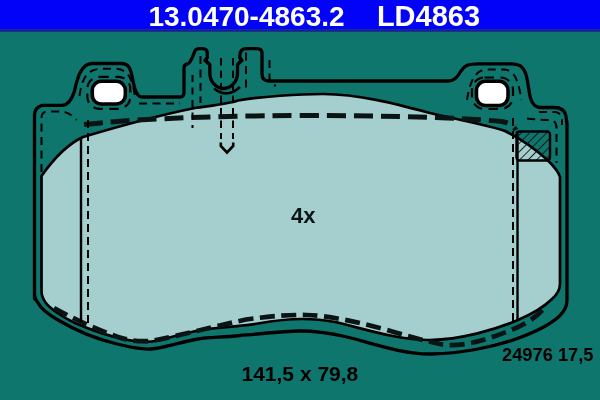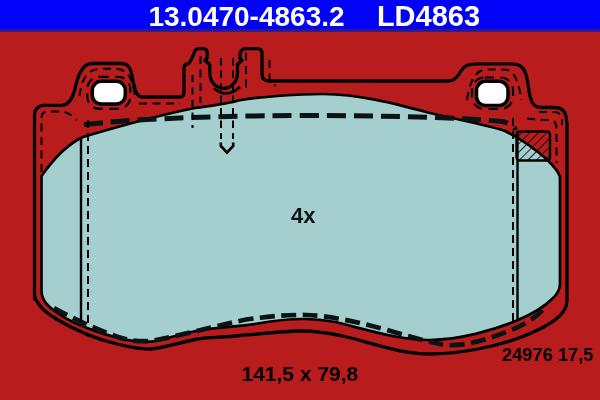--- a/index.html
+++ b/index.html
@@ -1,16 +1,16 @@
 <!DOCTYPE html>
 <html><head>
 <meta charset="utf-8">
 <style>
   html,body{margin:0;padding:0;background:#fff;}
-  #page{position:relative;width:600px;height:400px;overflow:hidden;background:#b91c1c;
+  #page{position:relative;width:600px;height:400px;overflow:hidden;background:#0f766e;
         font-family:"Liberation Sans", sans-serif;}
 </style>
 </head>
 <body>
 <div id="page">
 <svg width="600" height="400" viewBox="0 0 600 400">
   <defs>
 
     <pattern id="hatch" width="6" height="6" patternUnits="userSpaceOnUse" patternTransform="rotate(45)">
       <rect width="6" height="6" fill="none"></rect>

